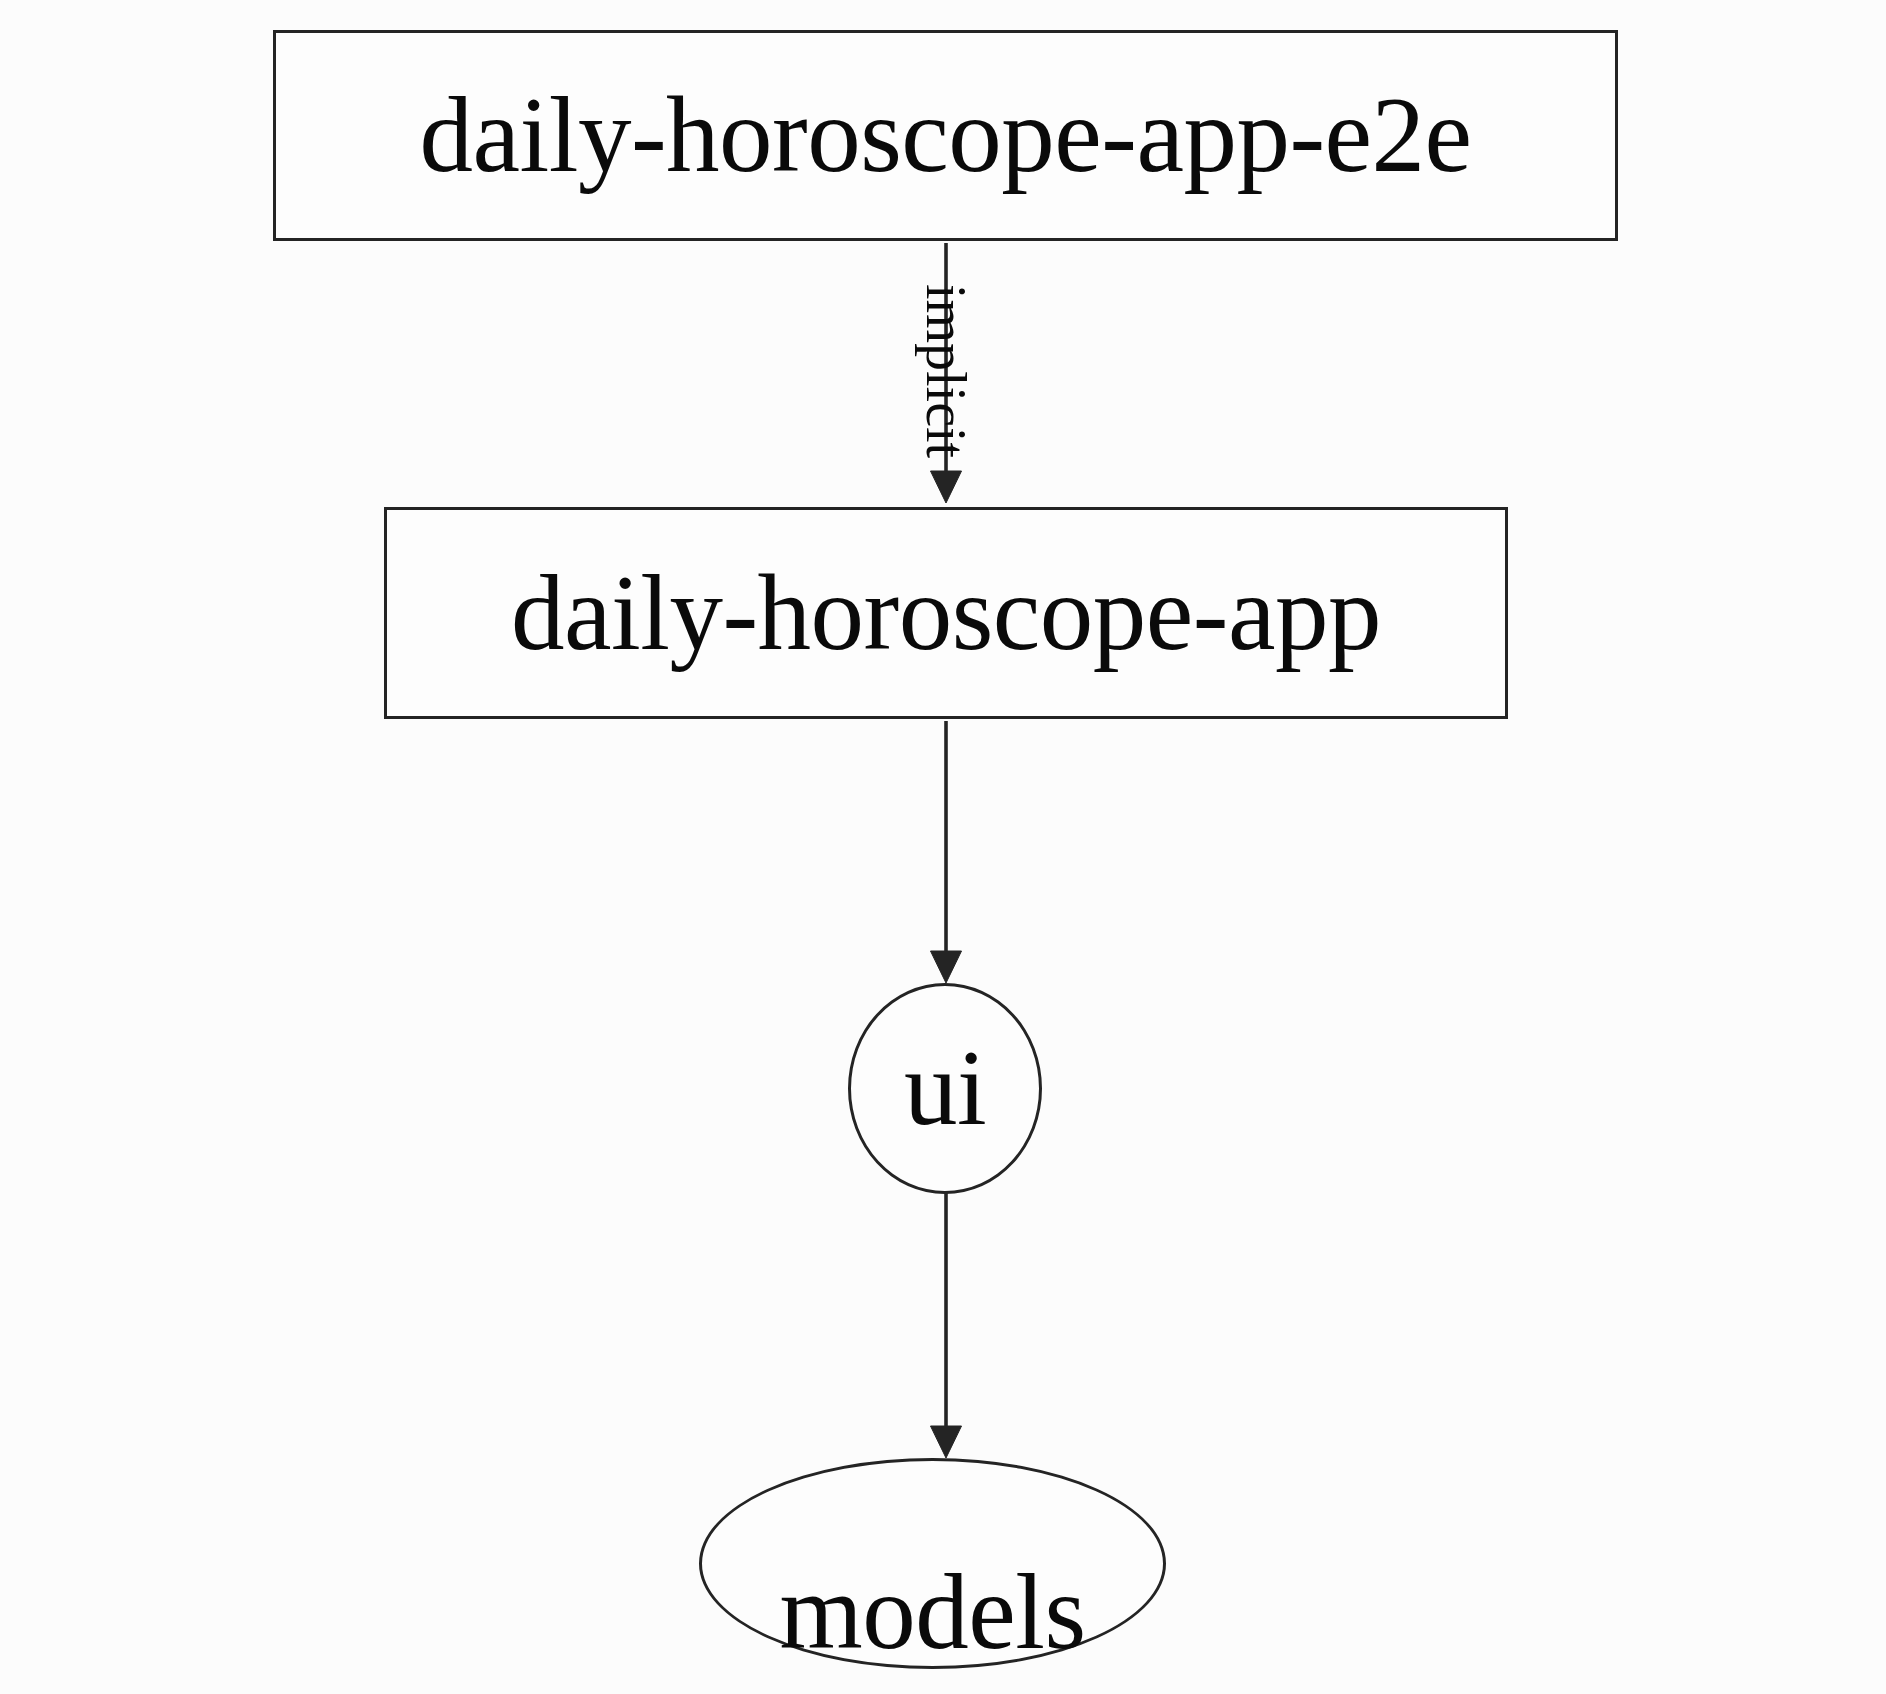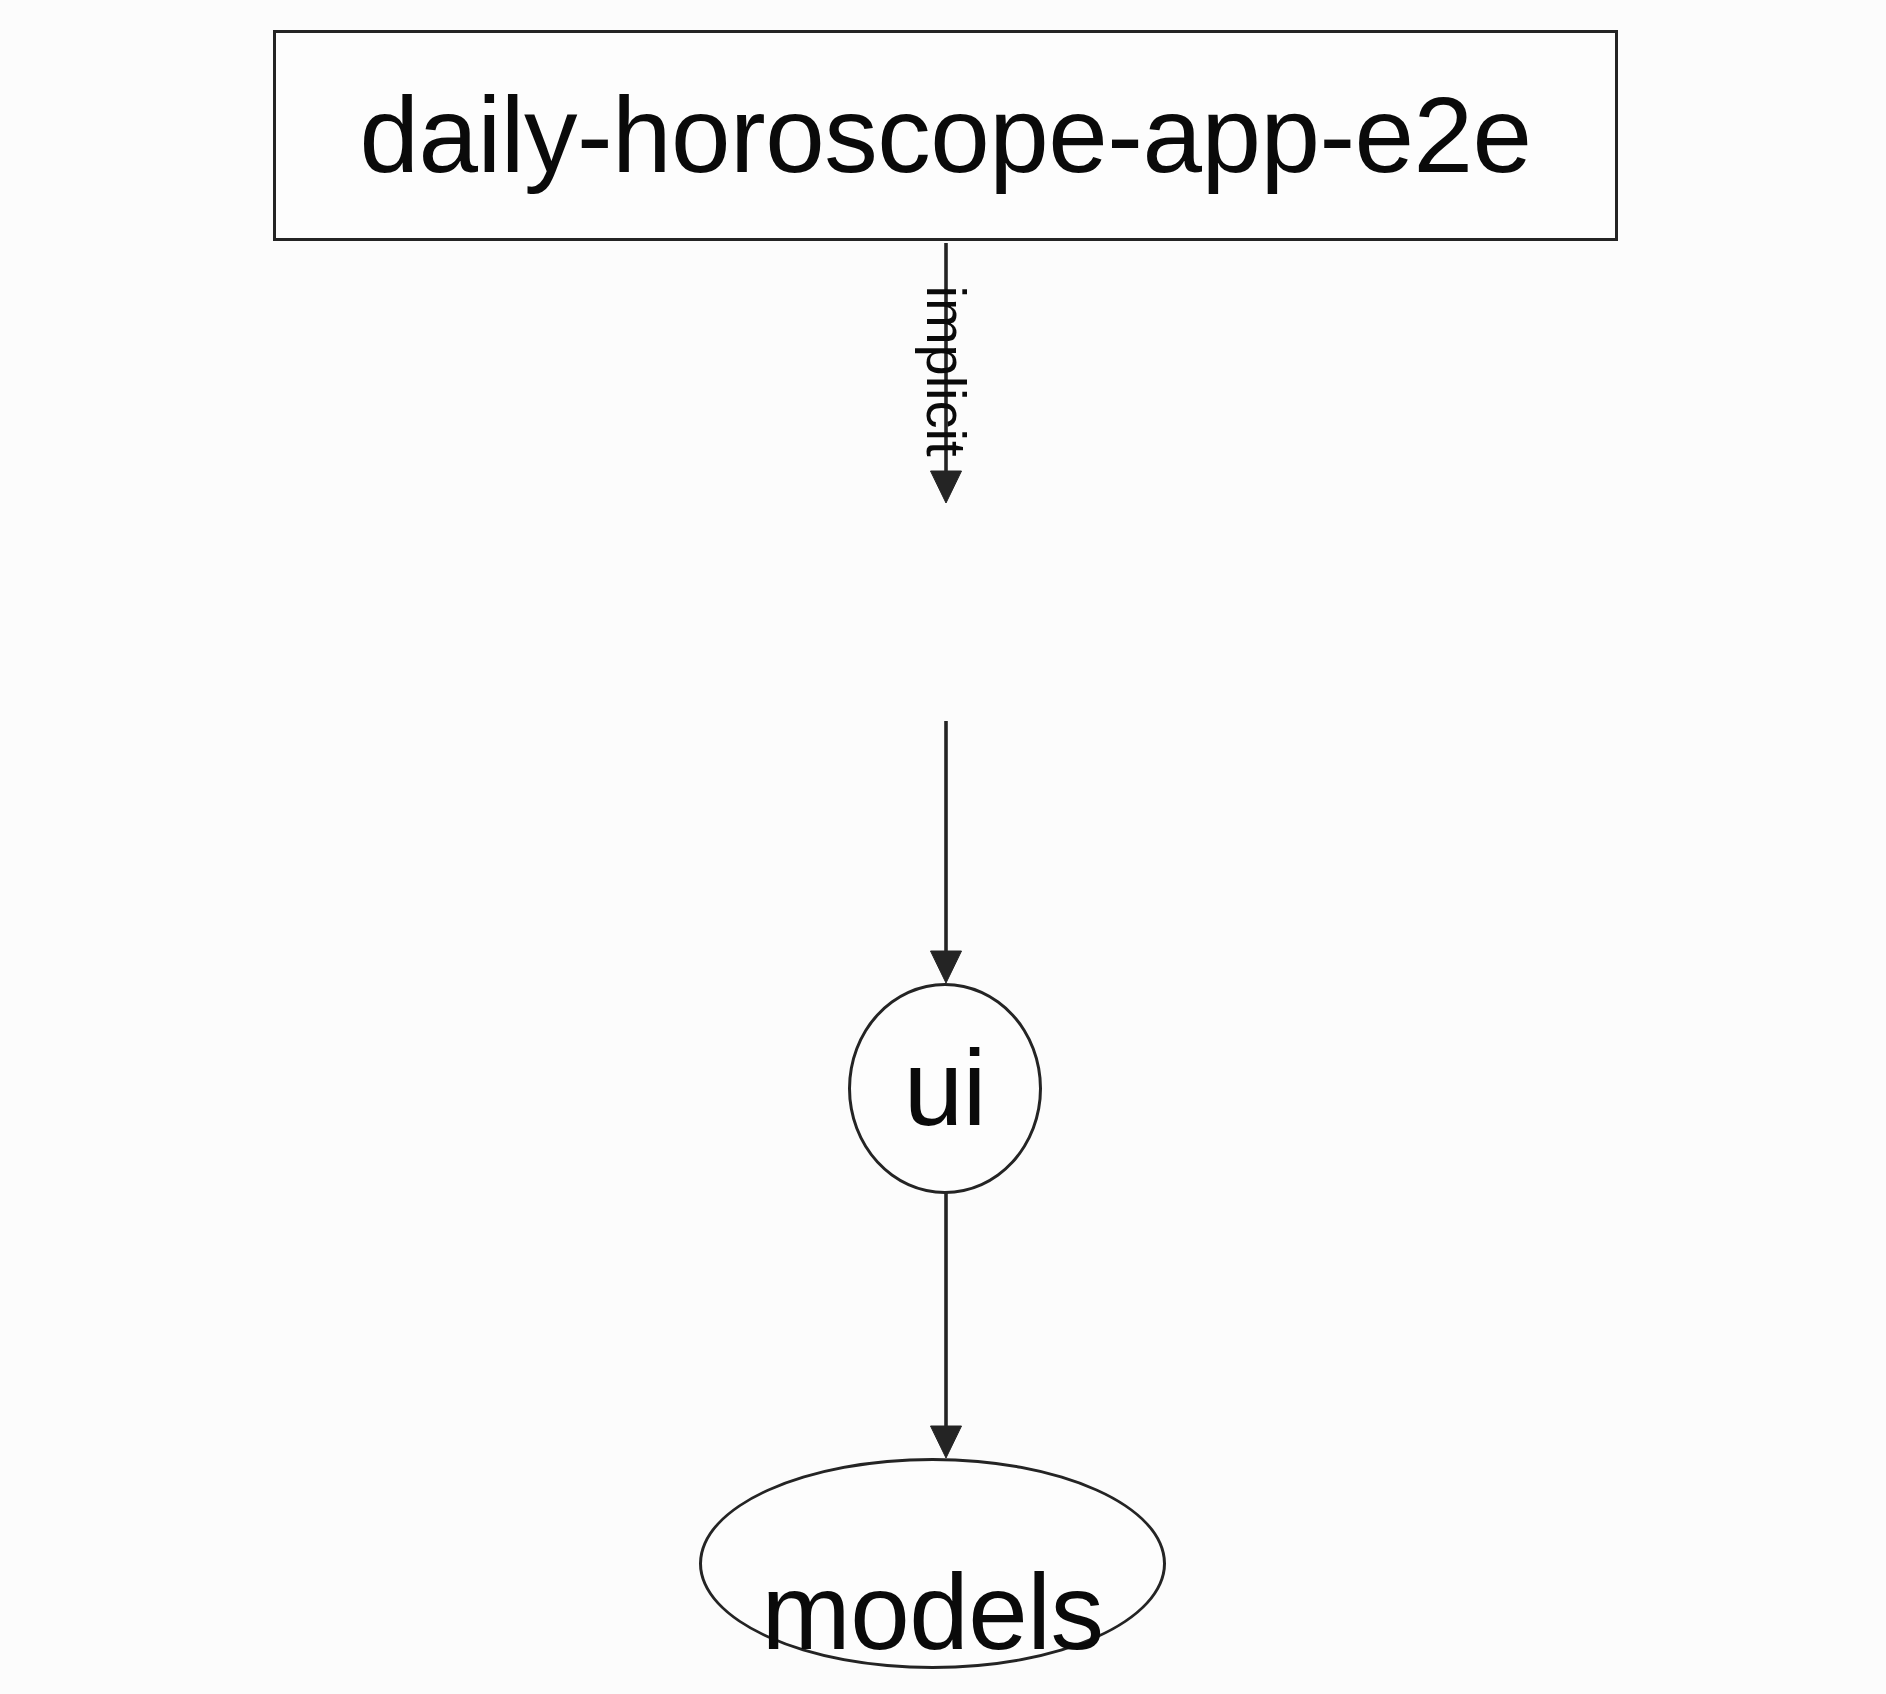--- a/index.html
+++ b/index.html
@@ -13,20 +13,21 @@
   body{
     font-family:"Liberation Sans", sans-serif;
     color:var(--text);
   }
   .canvas{
     position:relative;
     width:1886px;
     height:1694px;
     background:var(--bg);
     overflow:hidden;
+    font-family:Liberation Serif, serif;
   }
   .edges{
     position:absolute;
     left:0;top:0;
     width:1886px;
     height:1694px;
     pointer-events:none;
   }
   .edges line{
     stroke:var(--stroke);
@@ -92,20 +93,23 @@
       <polygon points="946,1458 930.5,1426 961.5,1426"></polygon>
     </g>
   </svg>
 
   <div class="node rect-node" id="node-app-e2e">
     <span>daily-horoscope-app-e2e</span>
   </div>
 
   <div class="edge-label">implicit</div>
 
+  <div class="node rect-node" id="node-app">
+    <span>daily-horoscope-app</span>
+  </div>
 
   <div class="node ellipse-node" id="node-ui">
     <span>ui</span>
   </div>
 
   <div class="node ellipse-node" id="node-models">
     <span>models</span>
   </div>
 
 </div>

